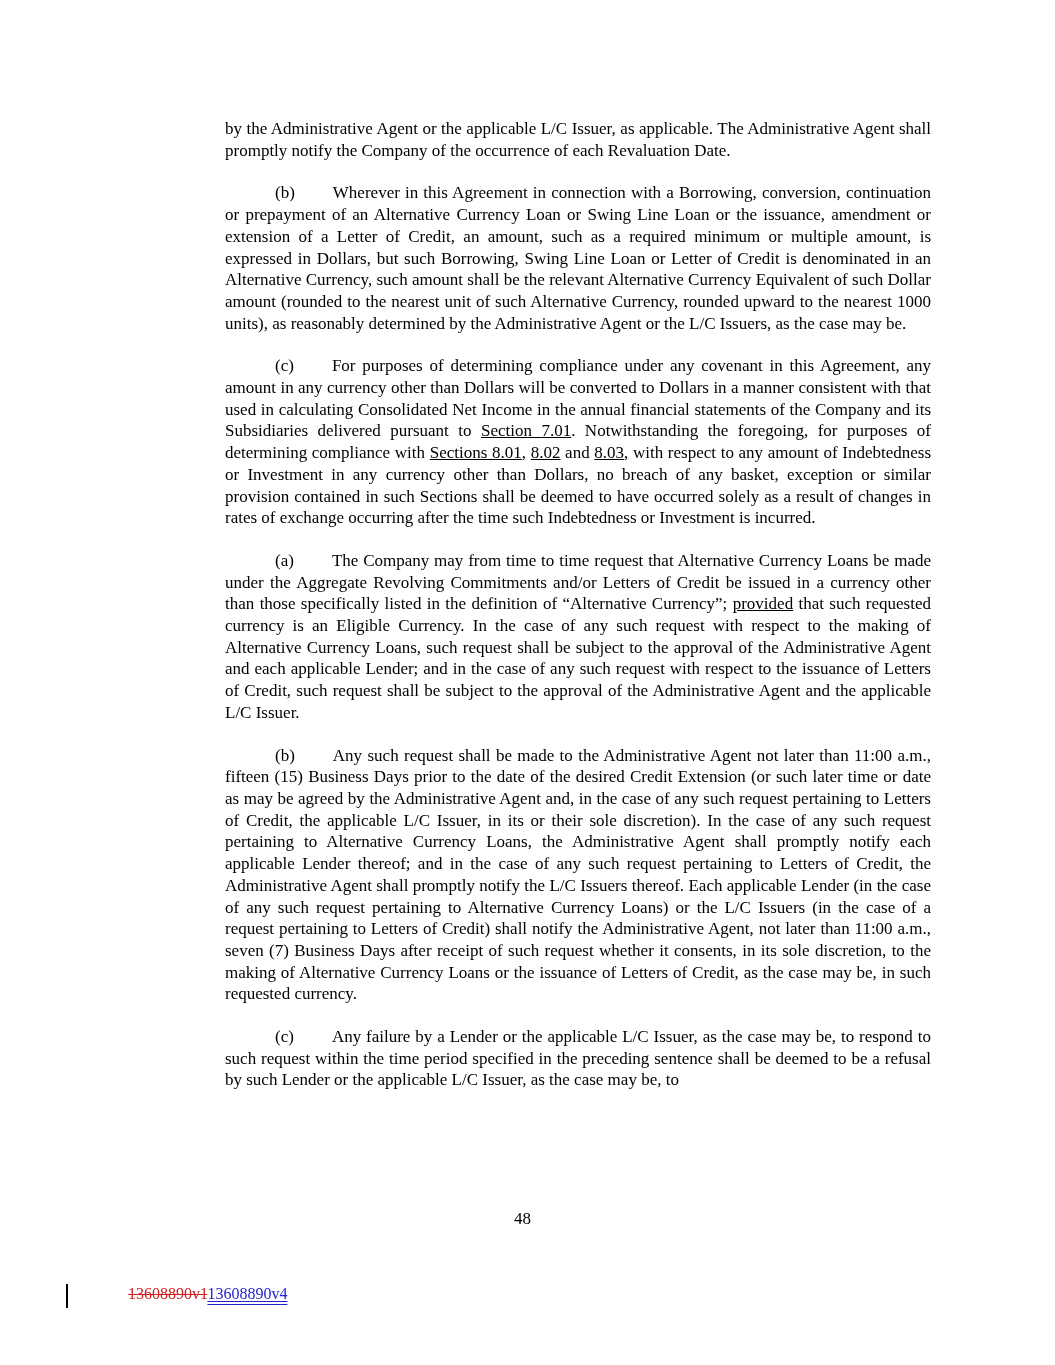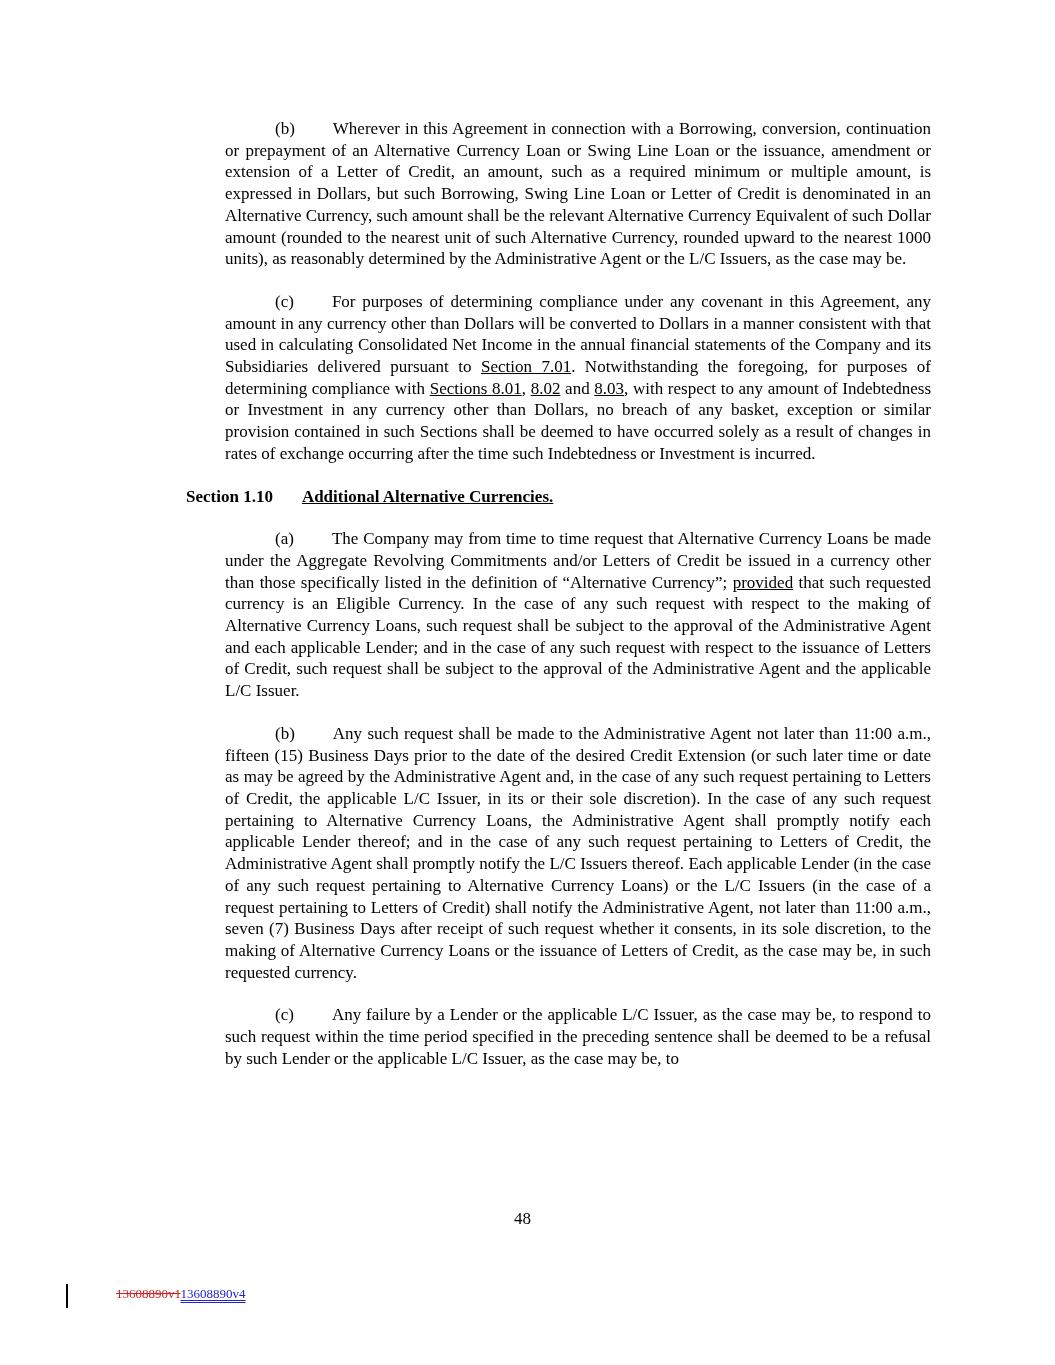--- a/index.html
+++ b/index.html
@@ -50,23 +50,23 @@
     position: absolute;
     left: 0;
     top: 1209px;
     width: 1045px;
     text-align: center;
     font-size: 17px;
     line-height: 20px;
   }
   .revision-footer {
     position: absolute;
-    left: 116px;
+    left: 128px;
     top: 1286px;
-    font-size: 13px;
+    font-size: 16px;
     line-height: 16px;
     white-space: nowrap;
   }
   .deleted {
     color: var(--deleted-color);
     text-decoration: line-through;
   }
   .inserted {
     color: var(--inserted-color);
     text-decoration: underline;
@@ -81,23 +81,23 @@
     height: 24px;
     background: var(--text-color);
   }
 </style>
 </head>
 <body>
 
 <div class="page">
 
   <div class="doc-body">
+      <p class="para continuation"><span>by the Administrative Agent or the applicable L/C Issuer, as applicable.  The Administrative Agent shall promptly notify the Company of the occurrence of each Revaluation Date.</span></p>
       <p class="para indented"><span class="tab-label">(b)</span><span class="tab-gap"></span><span>Wherever in this Agreement in connection with a Borrowing, conversion, continuation or prepayment of an Alternative Currency Loan or Swing Line Loan or the issuance, amendment or extension of a Letter of Credit, an amount, such as a required minimum or multiple amount, is expressed in Dollars, but such Borrowing, Swing Line Loan or Letter of Credit is denominated in an Alternative Currency, such amount shall be the relevant Alternative Currency Equivalent of such Dollar amount (rounded to the nearest unit of such Alternative Currency, rounded upward to the nearest 1000 units), as reasonably determined by the Administrative Agent or the L/C Issuers, as the case may be.</span></p>
       <p class="para indented"><span class="tab-label">(c)</span><span class="tab-gap"></span><span>For purposes of determining compliance under any covenant in this Agreement, any amount in any currency other than Dollars will be converted to Dollars in a manner consistent with that used in calculating Consolidated Net Income in the annual financial statements of the Company and its Subsidiaries delivered pursuant to </span><span class="u">Section 7.01</span><span>.  Notwithstanding the foregoing, for purposes of determining compliance with </span><span class="u">Sections 8.01</span><span>, </span><span class="u">8.02</span><span> and </span><span class="u">8.03</span><span>, with respect to any amount of Indebtedness or Investment in any currency other than Dollars, no breach of any basket, exception or similar provision contained in such Sections shall be deemed to have occurred solely as a result of changes in rates of exchange occurring after the time such Indebtedness or Investment is incurred.</span></p>
-      <h2 class="heading"><span class="heading-number">Section 1.10</span><span class="heading-tab"></span><span class="heading-title">Additional Alternative Currencies.</span></h2>
       <p class="para indented"><span class="tab-label">(a)</span><span class="tab-gap"></span><span>The Company may from time to time request that Alternative Currency Loans be made under the Aggregate Revolving Commitments and/or Letters of Credit be issued in a currency other than those specifically listed in the definition of “Alternative Currency”; </span><span class="u">provided</span><span> that such requested currency is an Eligible Currency.  In the case of any such request with respect to the making of Alternative Currency Loans, such request shall be subject to the approval of the Administrative Agent and each applicable Lender; and in the case of any such request with respect to the issuance of Letters of Credit, such request shall be subject to the approval of the Administrative Agent and the applicable L/C Issuer.</span></p>
       <p class="para indented"><span class="tab-label">(b)</span><span class="tab-gap"></span><span>Any such request shall be made to the Administrative Agent not later than 11:00 a.m., fifteen (15) Business Days prior to the date of the desired Credit Extension (or such later time or date as may be agreed by the Administrative Agent and, in the case of any such request pertaining to Letters of Credit, the applicable L/C Issuer, in its or their sole discretion).  In the case of any such request pertaining to Alternative Currency Loans, the Administrative Agent shall promptly notify each applicable Lender thereof; and in the case of any such request pertaining to Letters of Credit, the Administrative Agent shall promptly notify the L/C Issuers thereof.  Each applicable Lender (in the case of any such request pertaining to Alternative Currency Loans) or the L/C Issuers (in the case of a request pertaining to Letters of Credit) shall notify the Administrative Agent, not later than 11:00 a.m., seven (7) Business Days after receipt of such request whether it consents, in its sole discretion, to the making of Alternative Currency Loans or the issuance of Letters of Credit, as the case may be, in such requested currency.</span></p>
       <p class="para indented"><span class="tab-label">(c)</span><span class="tab-gap"></span><span>Any failure by a Lender or the applicable L/C Issuer, as the case may be, to respond to such request within the time period specified in the preceding sentence shall be deemed to be a refusal by such Lender or the applicable L/C Issuer, as the case may be, to</span></p>
     </div>
 
   <div class="page-number">48</div>
 
   <div class="change-bar"></div>
 
   <div class="revision-footer"><span class="deleted">13608890v1</span><span class="inserted">13608890v4</span></div>

